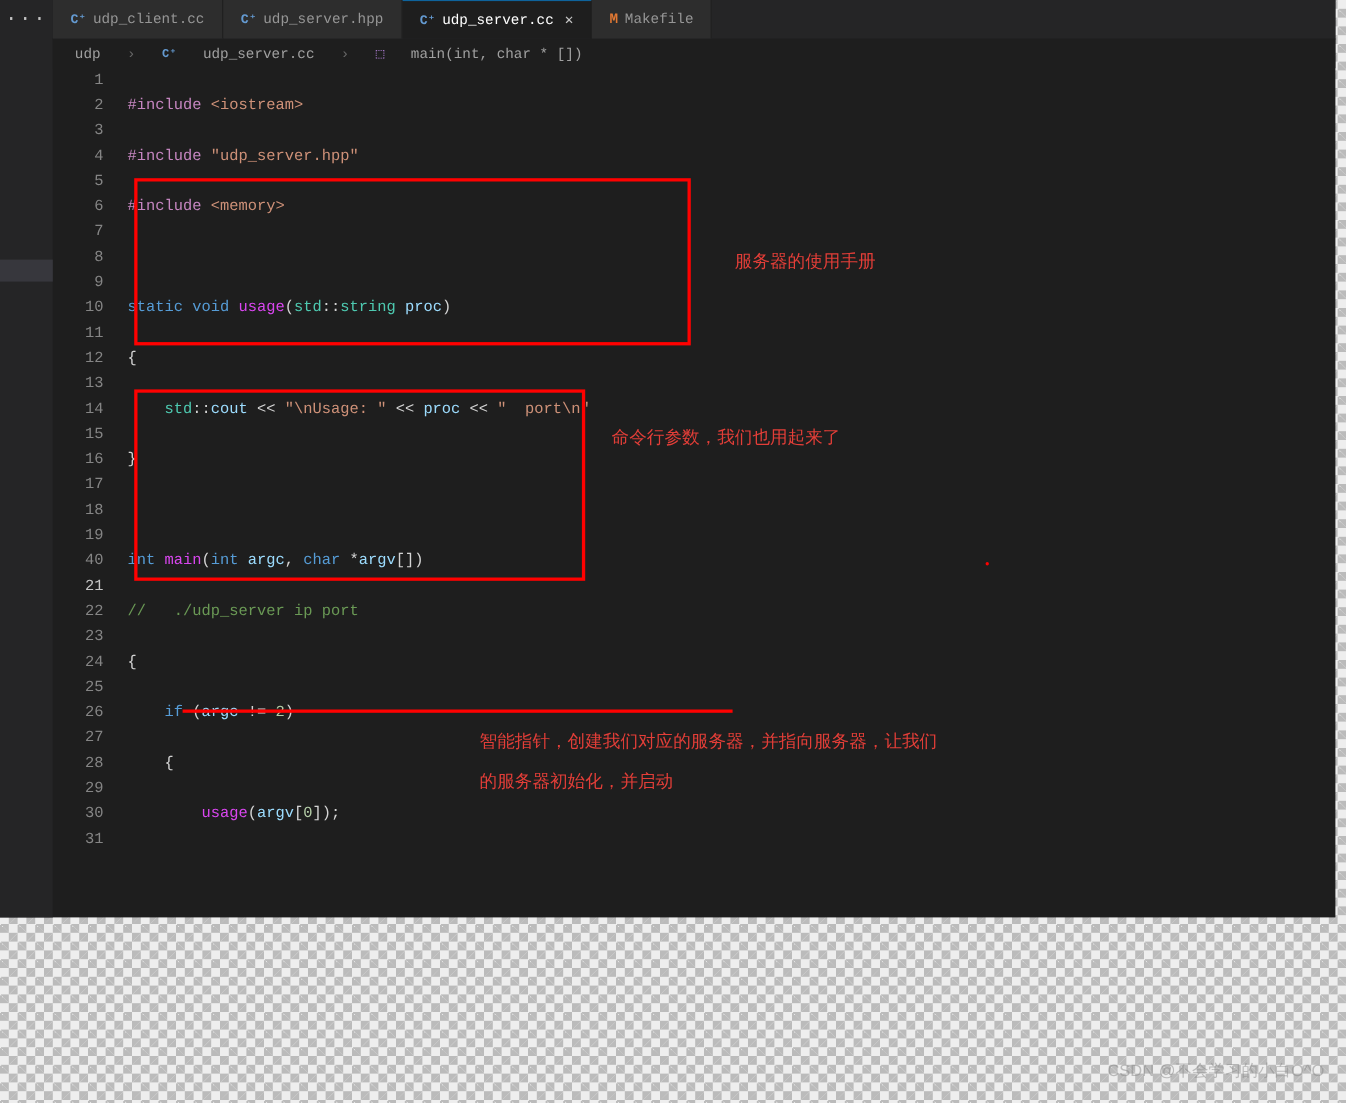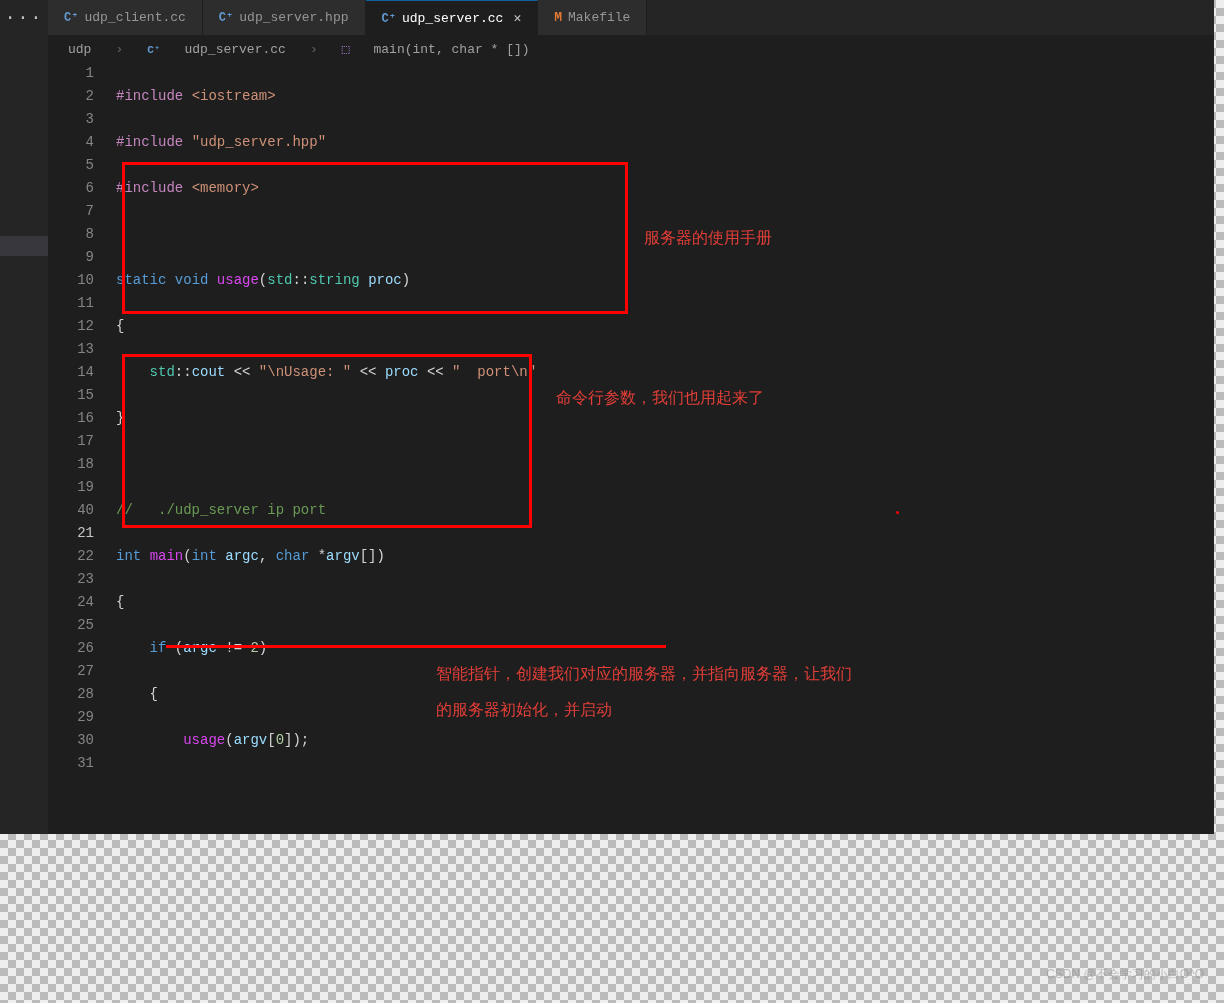--- a/index.html
+++ b/index.html
@@ -102,27 +102,27 @@
   .num { color:#b5cea8; }
   .cmt { color:#6a9955; }
   .ns { color:#4ec9b0; }
   
   .redbox { position:absolute; border:3px solid #ff0100; pointer-events:none; z-index:5;}
   .box1 { left:122px; top:162px; width:506px; height:152px;}
   .box2 { left:122px; top:354px; width:410px; height:174px;}
   .underline { position:absolute; border-bottom:3px solid #ff0100; pointer-events:none; z-index:5;}
   .ul1 { left:166px; top:645px; width:500px;}
   .anno { position:absolute; color:#e33e38; font-family: "Microsoft YaHei", sans-serif; font-size:16px; z-index:5;}
-  .an1 { left:644px; top:228px;text-align:center; }
+  .an1 { left:668px; top:228px;text-align:center; }
   .an2 { left:556px; top:388px; }
   .an3 { left:436px; top:664px; }
   .an4 { left:436px; top:700px;text-align:center; }
   .watermark {
     position:absolute; right:20px; bottom:20px;
-    color:#888; font-family:sans-serif; font-size:12px;
+    color:#888; font-family:sans-serif; font-size:15px;
     z-index:10; opacity:.5;
   }
   .dot { position:absolute; width:3px; height:3px; background:#ff0100; border-radius:50%; z-index:5;}
 </style>
 </head>
 <body>
 
 <div class="checker"></div>
 
 <div class="app">
@@ -196,22 +196,22 @@
       <div class="code">
 <div class="line"><span class="pp">#include</span> <span class="str">&lt;iostream&gt;</span></div>
 <div class="line"><span class="pp">#include</span> <span class="str">"udp_server.hpp"</span></div>
 <div class="line"><span class="pp">#include</span> <span class="str">&lt;memory&gt;</span></div>
 <div class="line"> </div>
 <div class="line"><span class="kw">static</span> <span class="kw">void</span> <span class="fn">usage</span>(<span class="ns">std</span>::<span class="type">string</span> <span class="var">proc</span>)</div>
 <div class="line">{</div>
 <div class="line">    <span class="ns">std</span>::<span class="var">cout</span> &lt;&lt; <span class="str">"\nUsage: "</span> &lt;&lt; <span class="var">proc</span> &lt;&lt; <span class="str">"  port\n"</span></div>
 <div class="line">}</div>
 <div class="line"> </div>
+<div class="line"><span class="kw">int</span> <span class="fn">main</span>(<span class="kw">int</span> <span class="var">argc</span>, <span class="kw">char</span> *<span class="var">argv</span>[])</div>
 <div class="line"><span class="cmt">//   ./udp_server ip port</span></div>
-<div class="line"><span class="kw">int</span> <span class="fn">main</span>(<span class="kw">int</span> <span class="var">argc</span>, <span class="kw">char</span> *<span class="var">argv</span>[])</div>
 <div class="line">{</div>
 <div class="line">    <span class="kw">if</span> (<span class="var">argc</span> != <span class="num">2</span>)</div>
 <div class="line">    {</div>
 <div class="line">        <span class="fn">usage</span>(<span class="var">argv</span>[<span class="num">0</span>]);</div>
 
 
 
 
 
 

